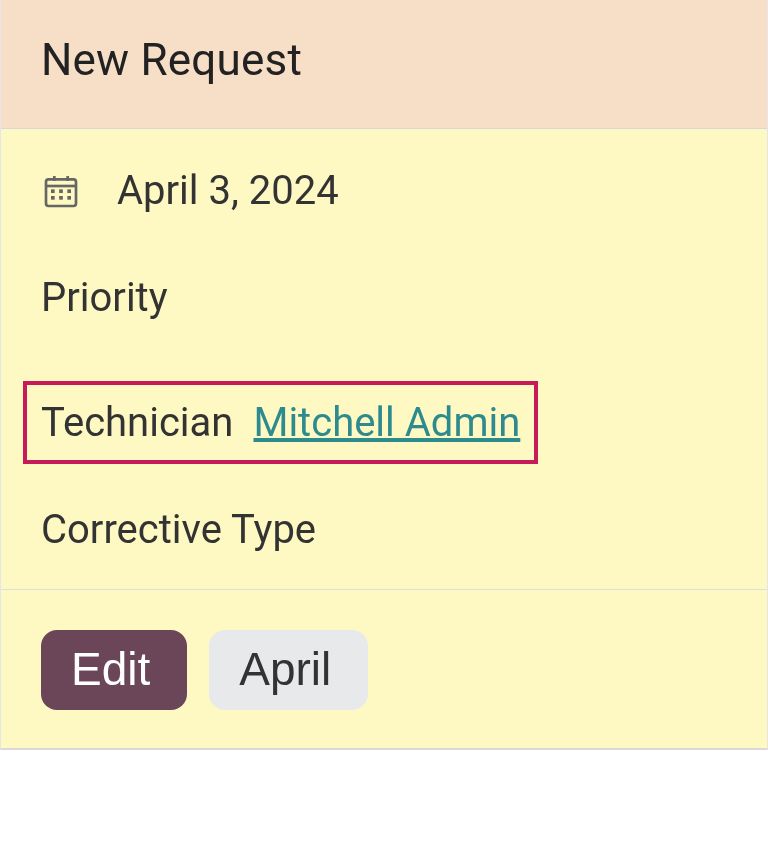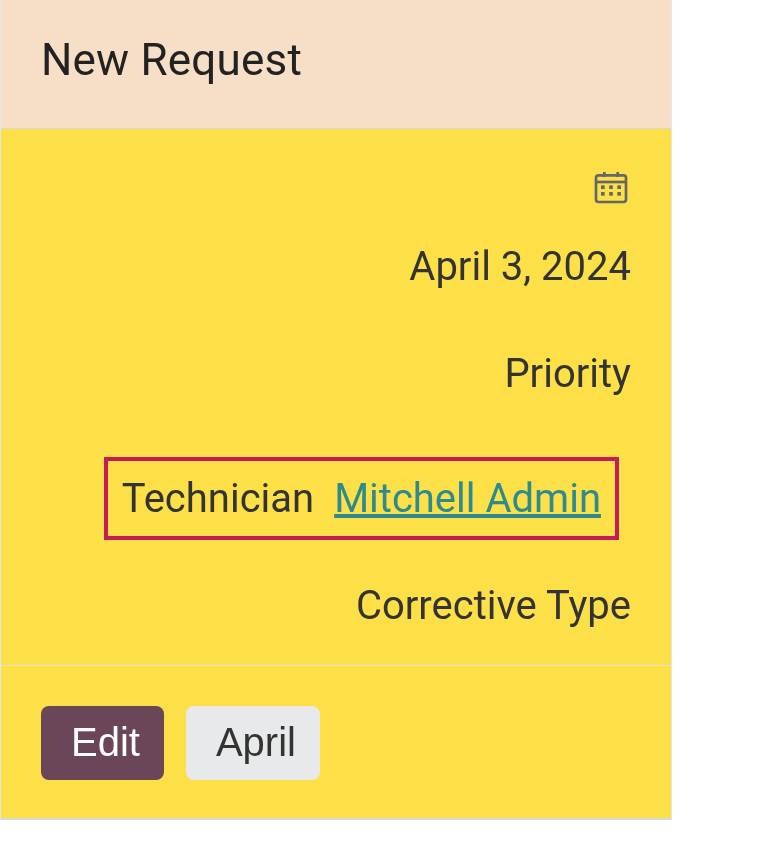--- a/index.html
+++ b/index.html
@@ -6,48 +6,47 @@
   html, body {
     margin: 0;
     padding: 0;
     width: 768px;
     height: 842px;
     font-family: -apple-system, BlinkMacSystemFont, "Segoe UI", Roboto, "Helvetica Neue", Arial, sans-serif;
     background: #fff;
     color: #1f1f1f;
   }
   .card {
-    width: 672px;
+    width: 768px;
     border-left: 1px solid #e6e6e6;
     border-right: 1px solid #e6e6e6;
     border-bottom: 2px solid #d9d9d9;
-    background: #fde047;
+    background: #fef9c3;
   }
   .card-header {
     background: #f7dec6;
     padding: 34px 40px 42px 40px;
     border-bottom: 1px solid #d9d9d9;
   }
   .card-title {
     font-size: 44px;
     font-weight: 400;
     color: #222;
     margin: 0;
     letter-spacing: 0.2px;
   }
   .card-body {
     padding: 32px 40px 8px 40px;
   }
   .row {
     display: flex;
-    align-items: flex-end;
+    align-items: center;
     gap: 24px;
     margin: 0 0 40px 0;
     font-size: 40px;
-    flex-direction: column;
   }
   .row.date-row {
     margin-top: 6px;
     margin-bottom: 60px;
     gap: 36px;
   }
   .row.tech-row-outer {
     margin-bottom: 42px;
   }
   .row.priority-row {
@@ -82,23 +81,23 @@
     align-items: center;
     gap: 20px;
   }
   .card-footer {
     border-top: 1px solid #e0e0e0;
     padding: 40px 40px 38px 40px;
     display: flex;
     gap: 22px;
   }
   .btn {
-    font-size: 40px;
-    padding: 16px 24px 18px 30px;
-    border-radius: 8px;
+    font-size: 46px;
+    padding: 16px 37px 18px 30px;
+    border-radius: 16px;
     border: none;
     cursor: pointer;
     line-height: 1;
   }
   .btn-primary {
     background: #6b4659;
     color: #fff;
   }
   .btn-secondary {
     background: #e7e9ea;

